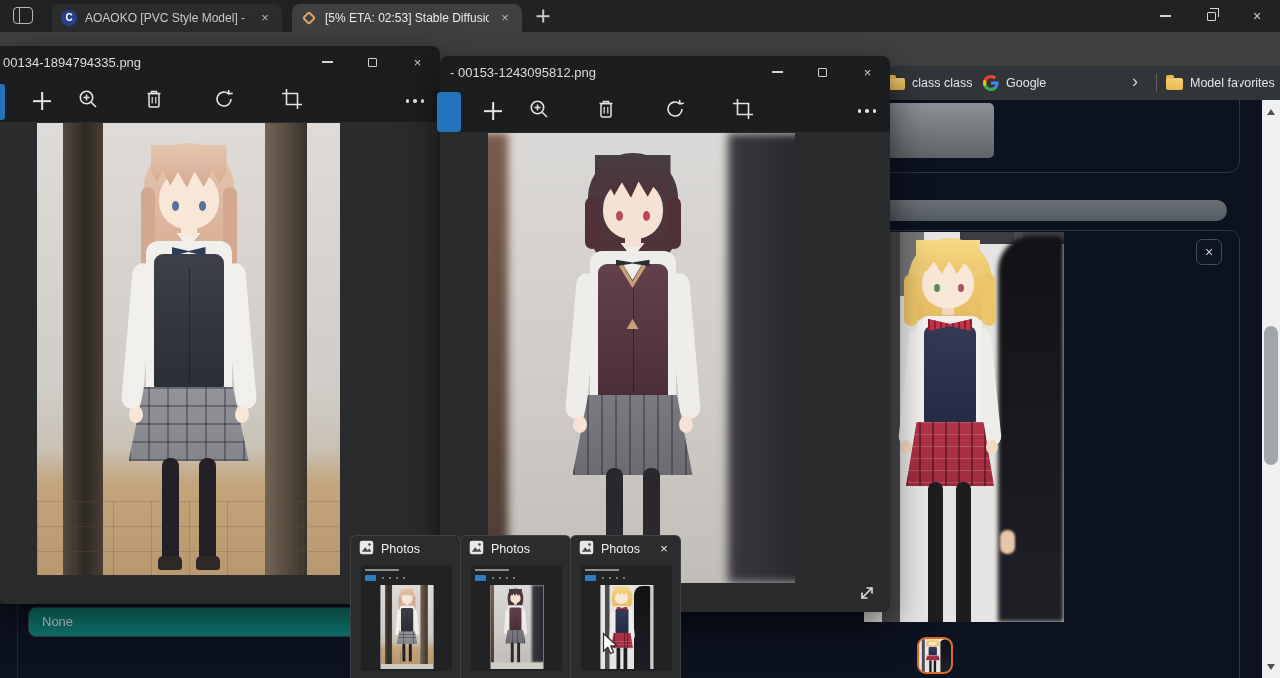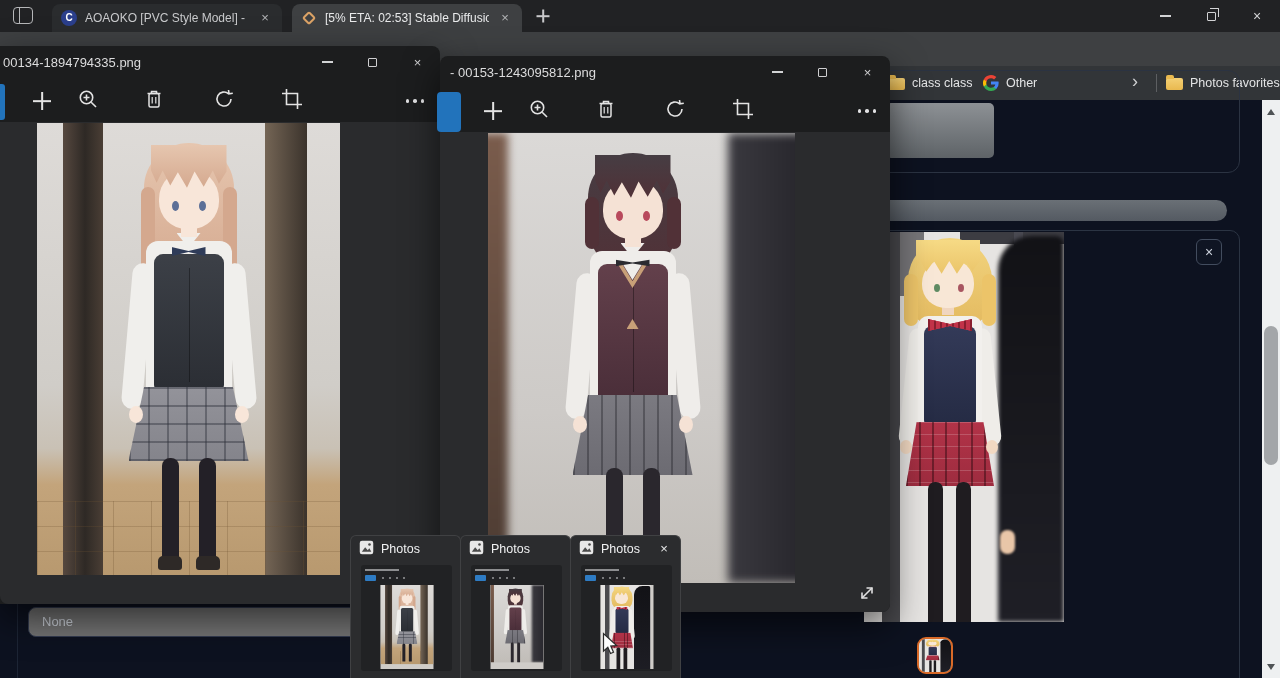--- a/index.html
+++ b/index.html
@@ -73,21 +73,21 @@
   .sd-page{position:absolute;left:0;top:100px;width:1262px;height:578px;background:#0d1220;z-index:1;}
   .sd-top-panel{position:absolute;left:560px;top:-30px;width:680px;height:103px;border:1px solid #2b3342;border-radius:12px;}
   .sd-gray-btn{position:absolute;left:886px;top:3px;width:108px;height:55px;border-radius:5px;background:linear-gradient(180deg,#8d9195,#5e6367);}
   .sd-progress{position:absolute;left:700px;top:100px;width:527px;height:21px;border-radius:11px;background:linear-gradient(180deg,#6a7076,#545a62);}
   .sd-viewer{position:absolute;left:560px;top:130px;width:680px;height:470px;border:1px solid #2b3443;border-radius:10px;}
   .sd-img{position:absolute;left:864px;top:132px;width:200px;height:390px;overflow:hidden;background:#e6e4e2;}
   .sd-close{position:absolute;left:1196px;top:139px;width:26px;height:26px;border:1px solid #424c5e;border-radius:6px;background:#0f1523;
     color:#cdd3dd;font-size:14px;display:flex;align-items:center;justify-content:center;}
   .sd-thumb{position:absolute;left:917px;top:537px;width:36px;height:37px;border:2px solid #d96a28;border-radius:9px;overflow:hidden;background:#dddcda;}
   .sd-thumb .wrap{position:absolute;left:0;top:0;transform:scale(0.16,0.085);transform-origin:0 0;}
-  .sd-script{position:absolute;left:28px;top:507px;width:560px;height:30px;border-radius:8px;background:#737373;border:1px solid #333b50;
+  .sd-script{position:absolute;left:28px;top:507px;width:560px;height:30px;border-radius:8px;background:#0f766e;border:1px solid #333b50;
     font-size:13px;color:#ccd1d9;line-height:28px;padding-left:13px;}
   .sd-vline{position:absolute;left:17px;top:498px;width:1px;height:80px;background:#1d2535;}
 
   .scrollbar{position:absolute;left:1262px;top:100px;width:18px;height:578px;background:#eef0f1;z-index:1;}
   .sb-up{position:absolute;left:4.5px;top:9px;width:0;height:0;border-left:4.5px solid transparent;border-right:4.5px solid transparent;border-bottom:6px solid #4f5356;}
   .sb-down{position:absolute;left:4.5px;bottom:8px;width:0;height:0;border-left:4.5px solid transparent;border-right:4.5px solid transparent;border-top:6px solid #4f5356;}
   .sb-thumb{position:absolute;left:2px;top:226px;width:14px;height:139px;background:#a3a6a9;border-radius:7px;}
 
   
   .pwin{position:absolute;background:#1c1d1e;box-shadow:0 14px 36px rgba(0,0,0,.6);}
@@ -288,27 +288,27 @@
     </div>
     <div class="fav-item fi-google">
       <span style="width:16px;height:16px;display:inline-block;">
         <svg viewBox="0 0 18 18" width="16" height="16">
             <path fill="#4285F4" d="M17.6 9.2c0-.6-.05-1.2-.16-1.8H9v3.4h4.84a4.14 4.14 0 0 1-1.8 2.72v2.26h2.92a8.78 8.78 0 0 0 2.64-6.58z"></path>
             <path fill="#34A853" d="M9 18a8.6 8.6 0 0 0 5.96-2.18l-2.92-2.26a5.4 5.4 0 0 1-8.09-2.85H.93v2.33A9 9 0 0 0 9 18z"></path>
             <path fill="#FBBC05" d="M3.95 10.71a5.4 5.4 0 0 1 0-3.42V4.96H.93a9 9 0 0 0 0 8.08l3.02-2.33z"></path>
             <path fill="#EA4335" d="M9 3.58c1.32 0 2.5.45 3.44 1.35l2.58-2.59A9 9 0 0 0 .93 4.96l3.02 2.33A5.4 5.4 0 0 1 9 3.58z"></path>
           </svg>
       </span>
-      <span>Other</span>
+      <span>Google</span>
     </div>
     <div class="fav-chevron">›</div>
     <div class="fav-divider"></div>
     <div class="fav-item fi-other">
       <span class="folder-icon"></span>
-      <span>Photos favorites</span>
+      <span>Model favorites</span>
     </div>
   </div>
 
   <div class="sd-page">
     <div class="sd-top-panel"></div>
     <div class="sd-gray-btn"></div>
     <div class="sd-progress"></div>
     <div class="sd-viewer"></div>
     <div class="sd-img">
       <div class="scene scene-v3">

